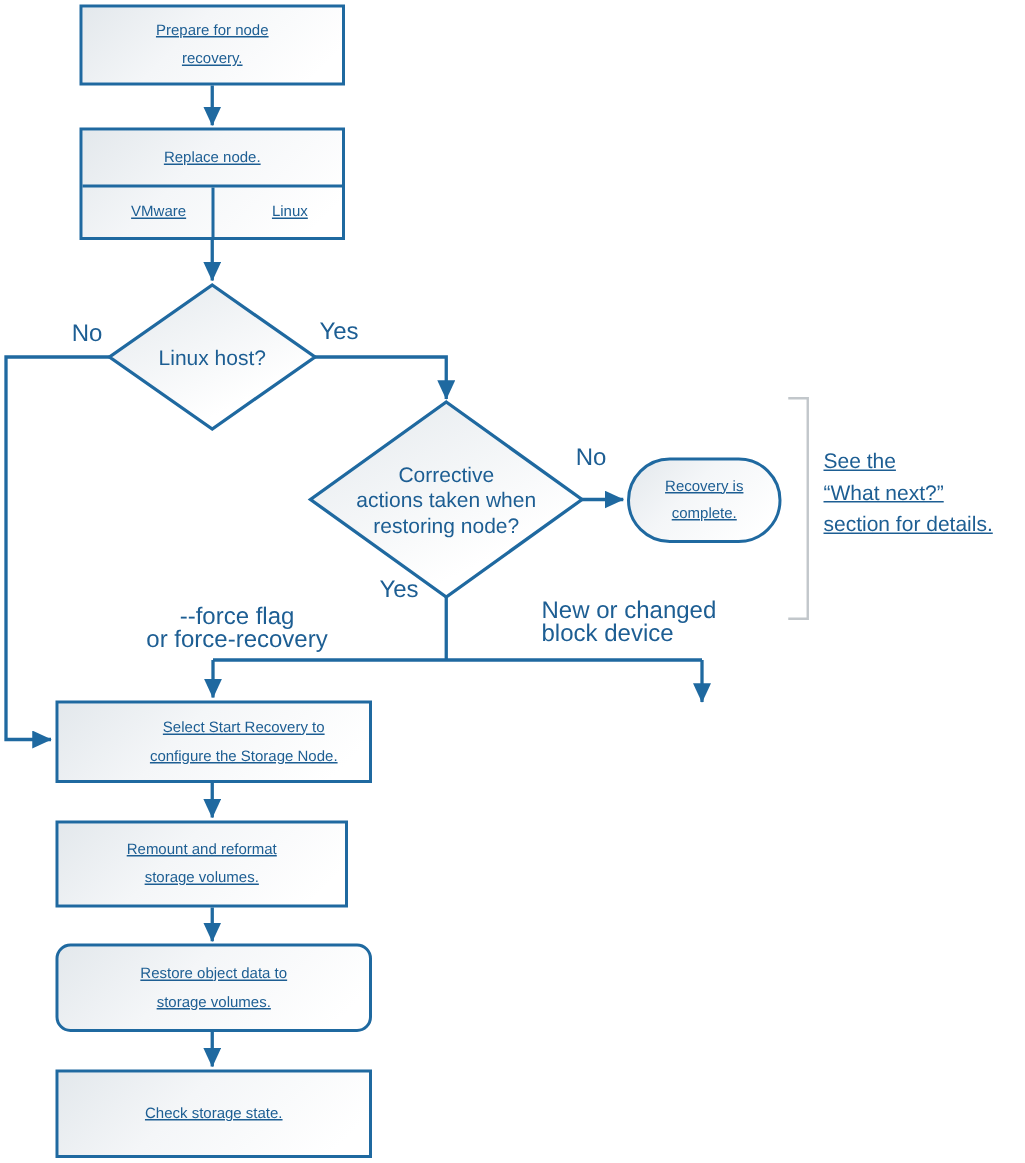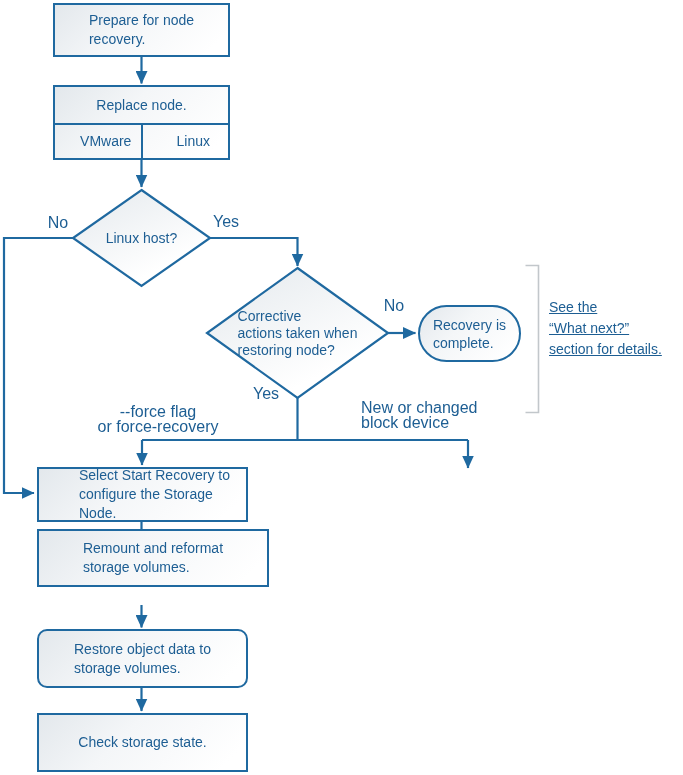--- a/index.html
+++ b/index.html
@@ -15,37 +15,39 @@
   }
   .wires { position: absolute; left: 0; top: 0; width: 683px; height: 775px; }
   .node {
     position: absolute;
     box-sizing: border-box;
     border: 2px solid #1f69a0;
     background: linear-gradient(135deg, #e3e8ec 0%, #f4f6f8 40%, #ffffff 90%);
     display: flex;
     align-items: center;
     justify-content: center;
-    text-align: left;
-    font-size: 14px;
+    text-align: center;
+    font-size: 10px;
     line-height: 19px;
     white-space: pre-line;
+    text-decoration: underline;
   }
   .terminator { border-radius: 29px; line-height: 18px; }
   .terminator.italic { font-style: italic; line-height: 16px; }
   .replace { flex-direction: column; align-items: stretch; justify-content: flex-start; }
   .replace-title { flex: 0 0 36px; display: flex; align-items: center; justify-content: center; border-bottom: 2px solid #1f69a0; }
   .replace-row { flex: 1; display: flex; }
   .replace-cell { flex: 1; display: flex; align-items: center; justify-content: center; padding-left: 16px; }
   .replace-cell.first { border-right: 2px solid #1f69a0; }
   .diamond-label {
     position: absolute;
     display: flex;
     align-items: center;
     justify-content: center;
+    text-align: center;
     font-size: 14px;
     line-height: 17px;
     white-space: pre-line;
   }
   .edge-label {
     position: absolute;
     font-size: 16px;
     line-height: 15px;
     white-space: pre-line;
   }
@@ -106,21 +108,21 @@
 actions taken when
 restoring node?</div>
 
   <div class="node terminator" style="left:418px; top:305px; width:103px; height:57px;">Recovery is
 complete.</div>
 
   <div class="node" style="left:37px; top:467px; width:211px; height:55px;padding-left:40px;">Select Start Recovery to
 configure the Storage Node.</div>
 
 
-  <div class="node" style="left:37px; top:529px; width:232px; height:58px;">Remount and reformat
+  <div class="node" style="left:37px; top:547px; width:195px; height:58px;">Remount and reformat
 storage volumes.</div>
 
   <div class="node" style="left:37px; top:629px; width:211px; height:59px;border-radius:10px;">Restore object data to
 storage volumes.</div>
 
   <div class="node" style="left:37px; top:713px; width:211px; height:59px;">Check storage state.</div>
 
   <div class="edge-label center" style="left:40px; top:215px; width:36px;">No</div>
 
   <div class="edge-label center" style="left:204px; top:214px; width:44px;">Yes</div>

